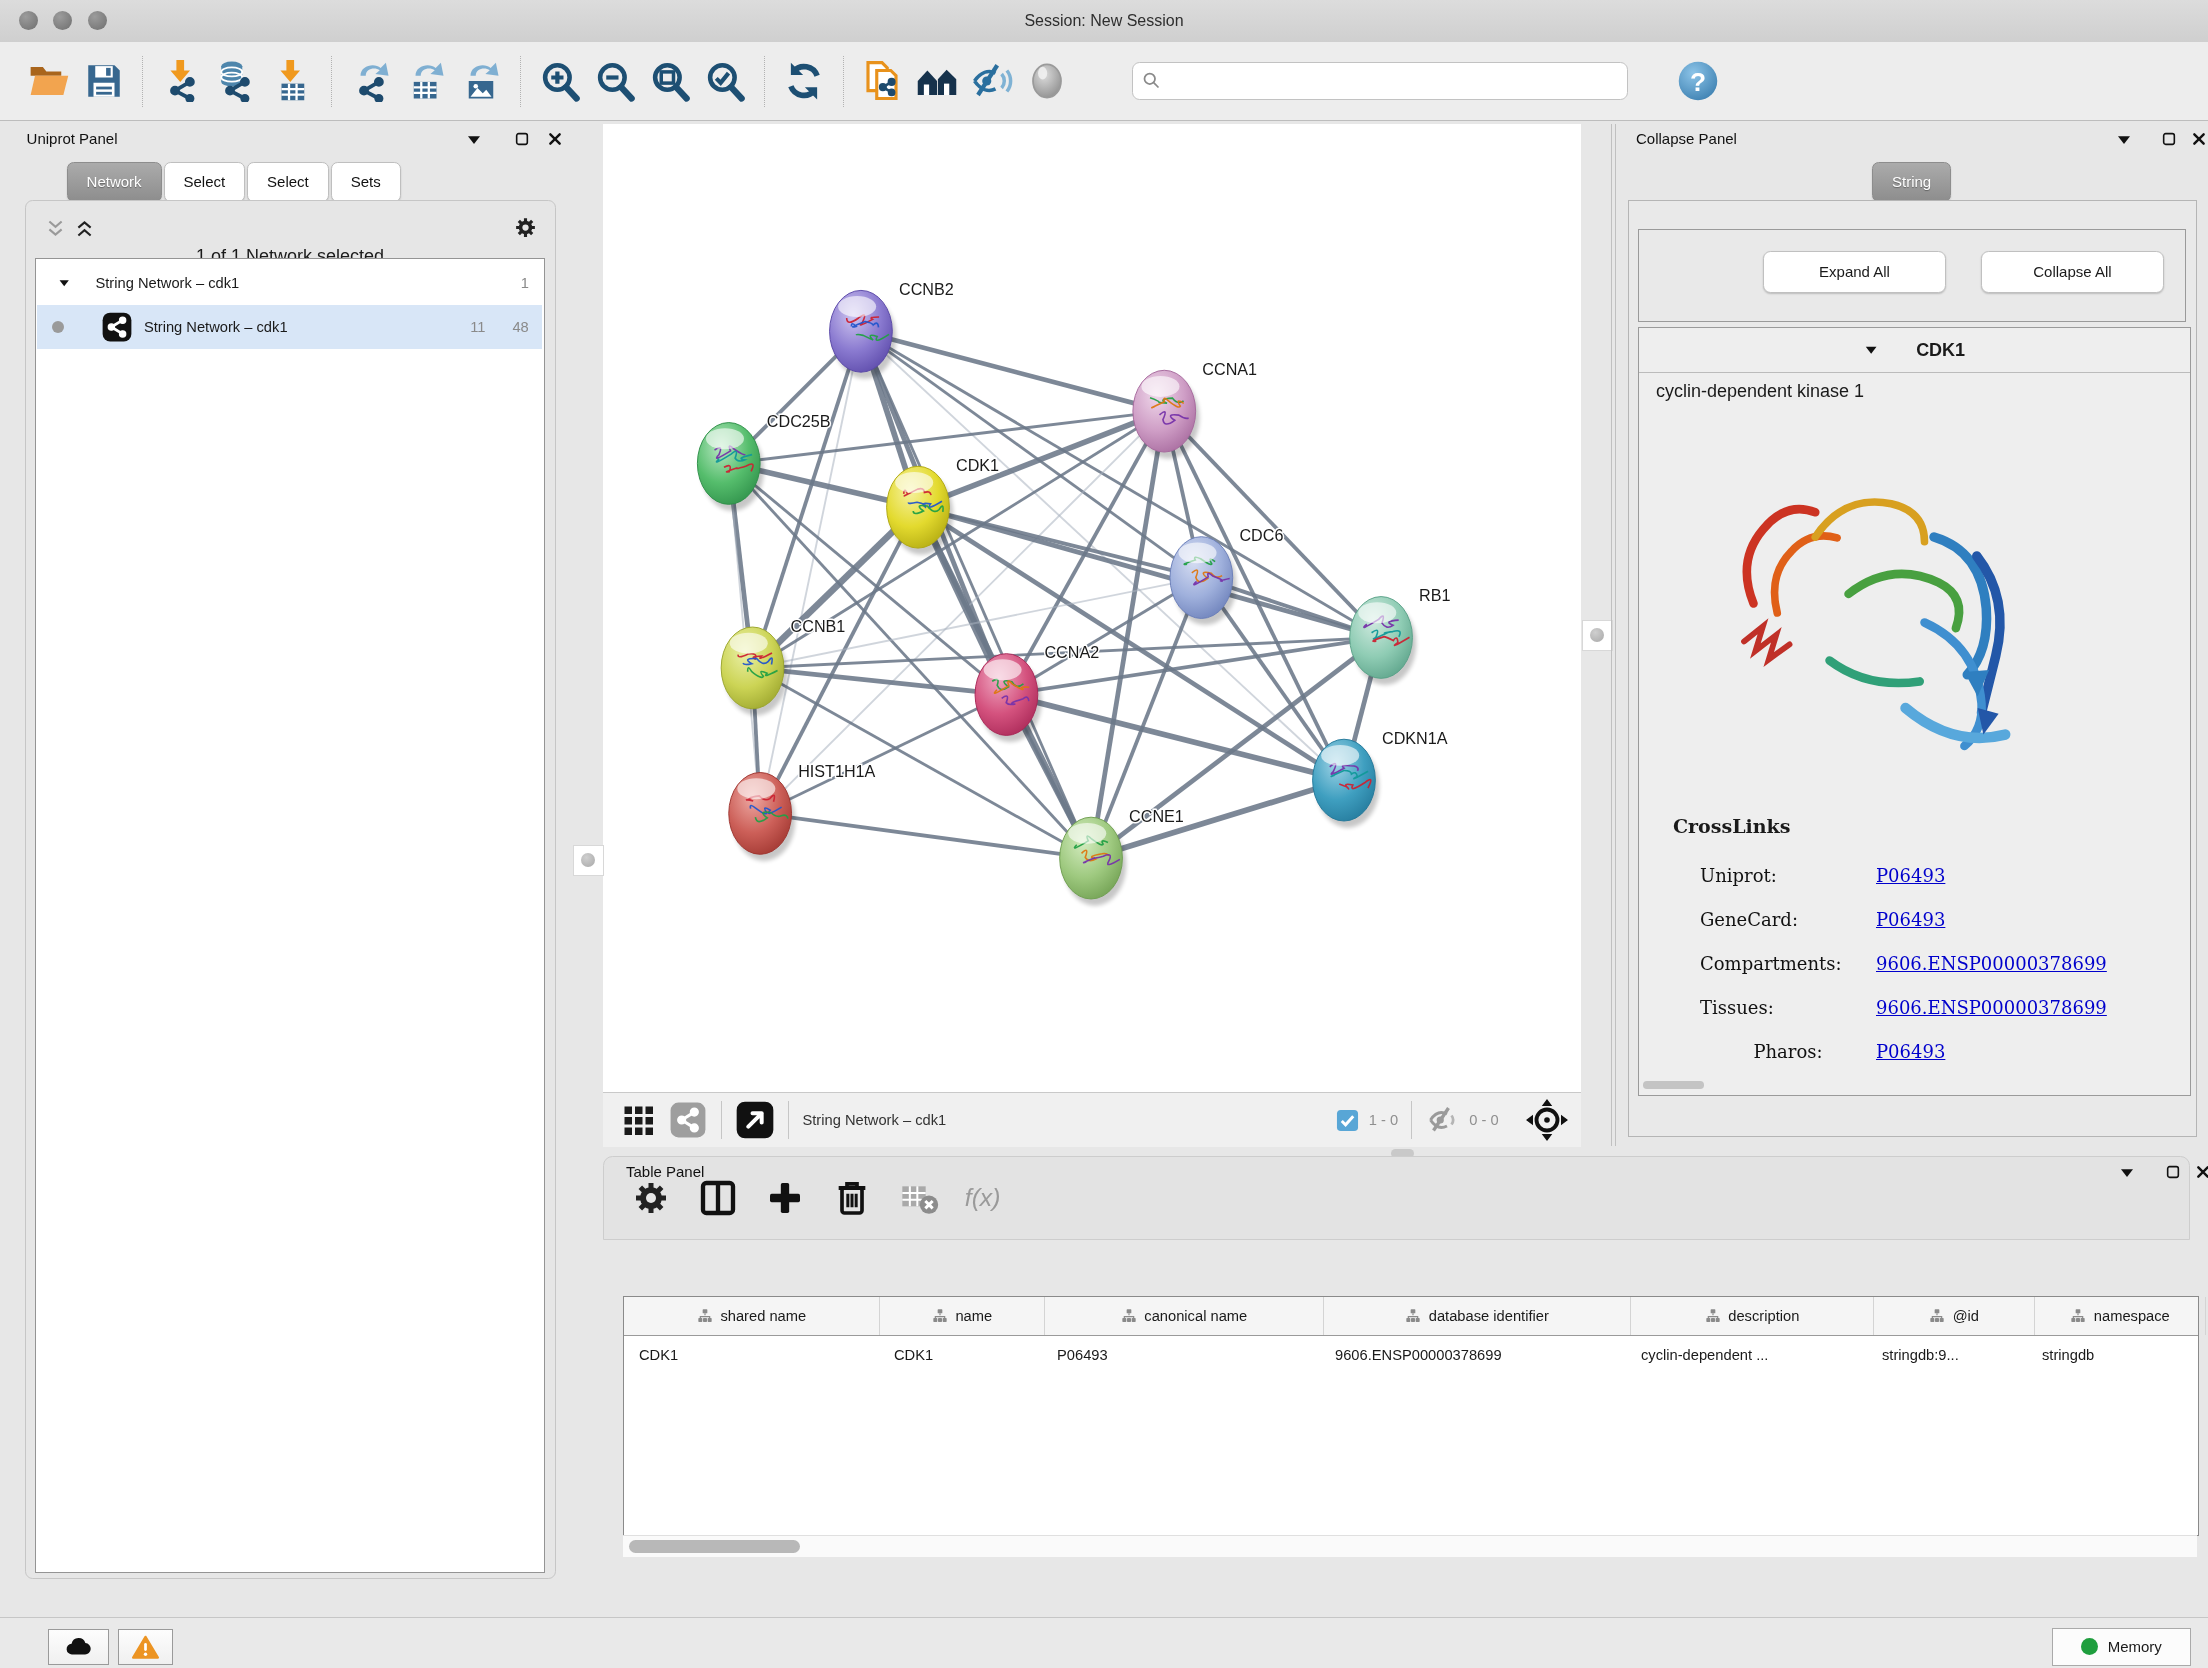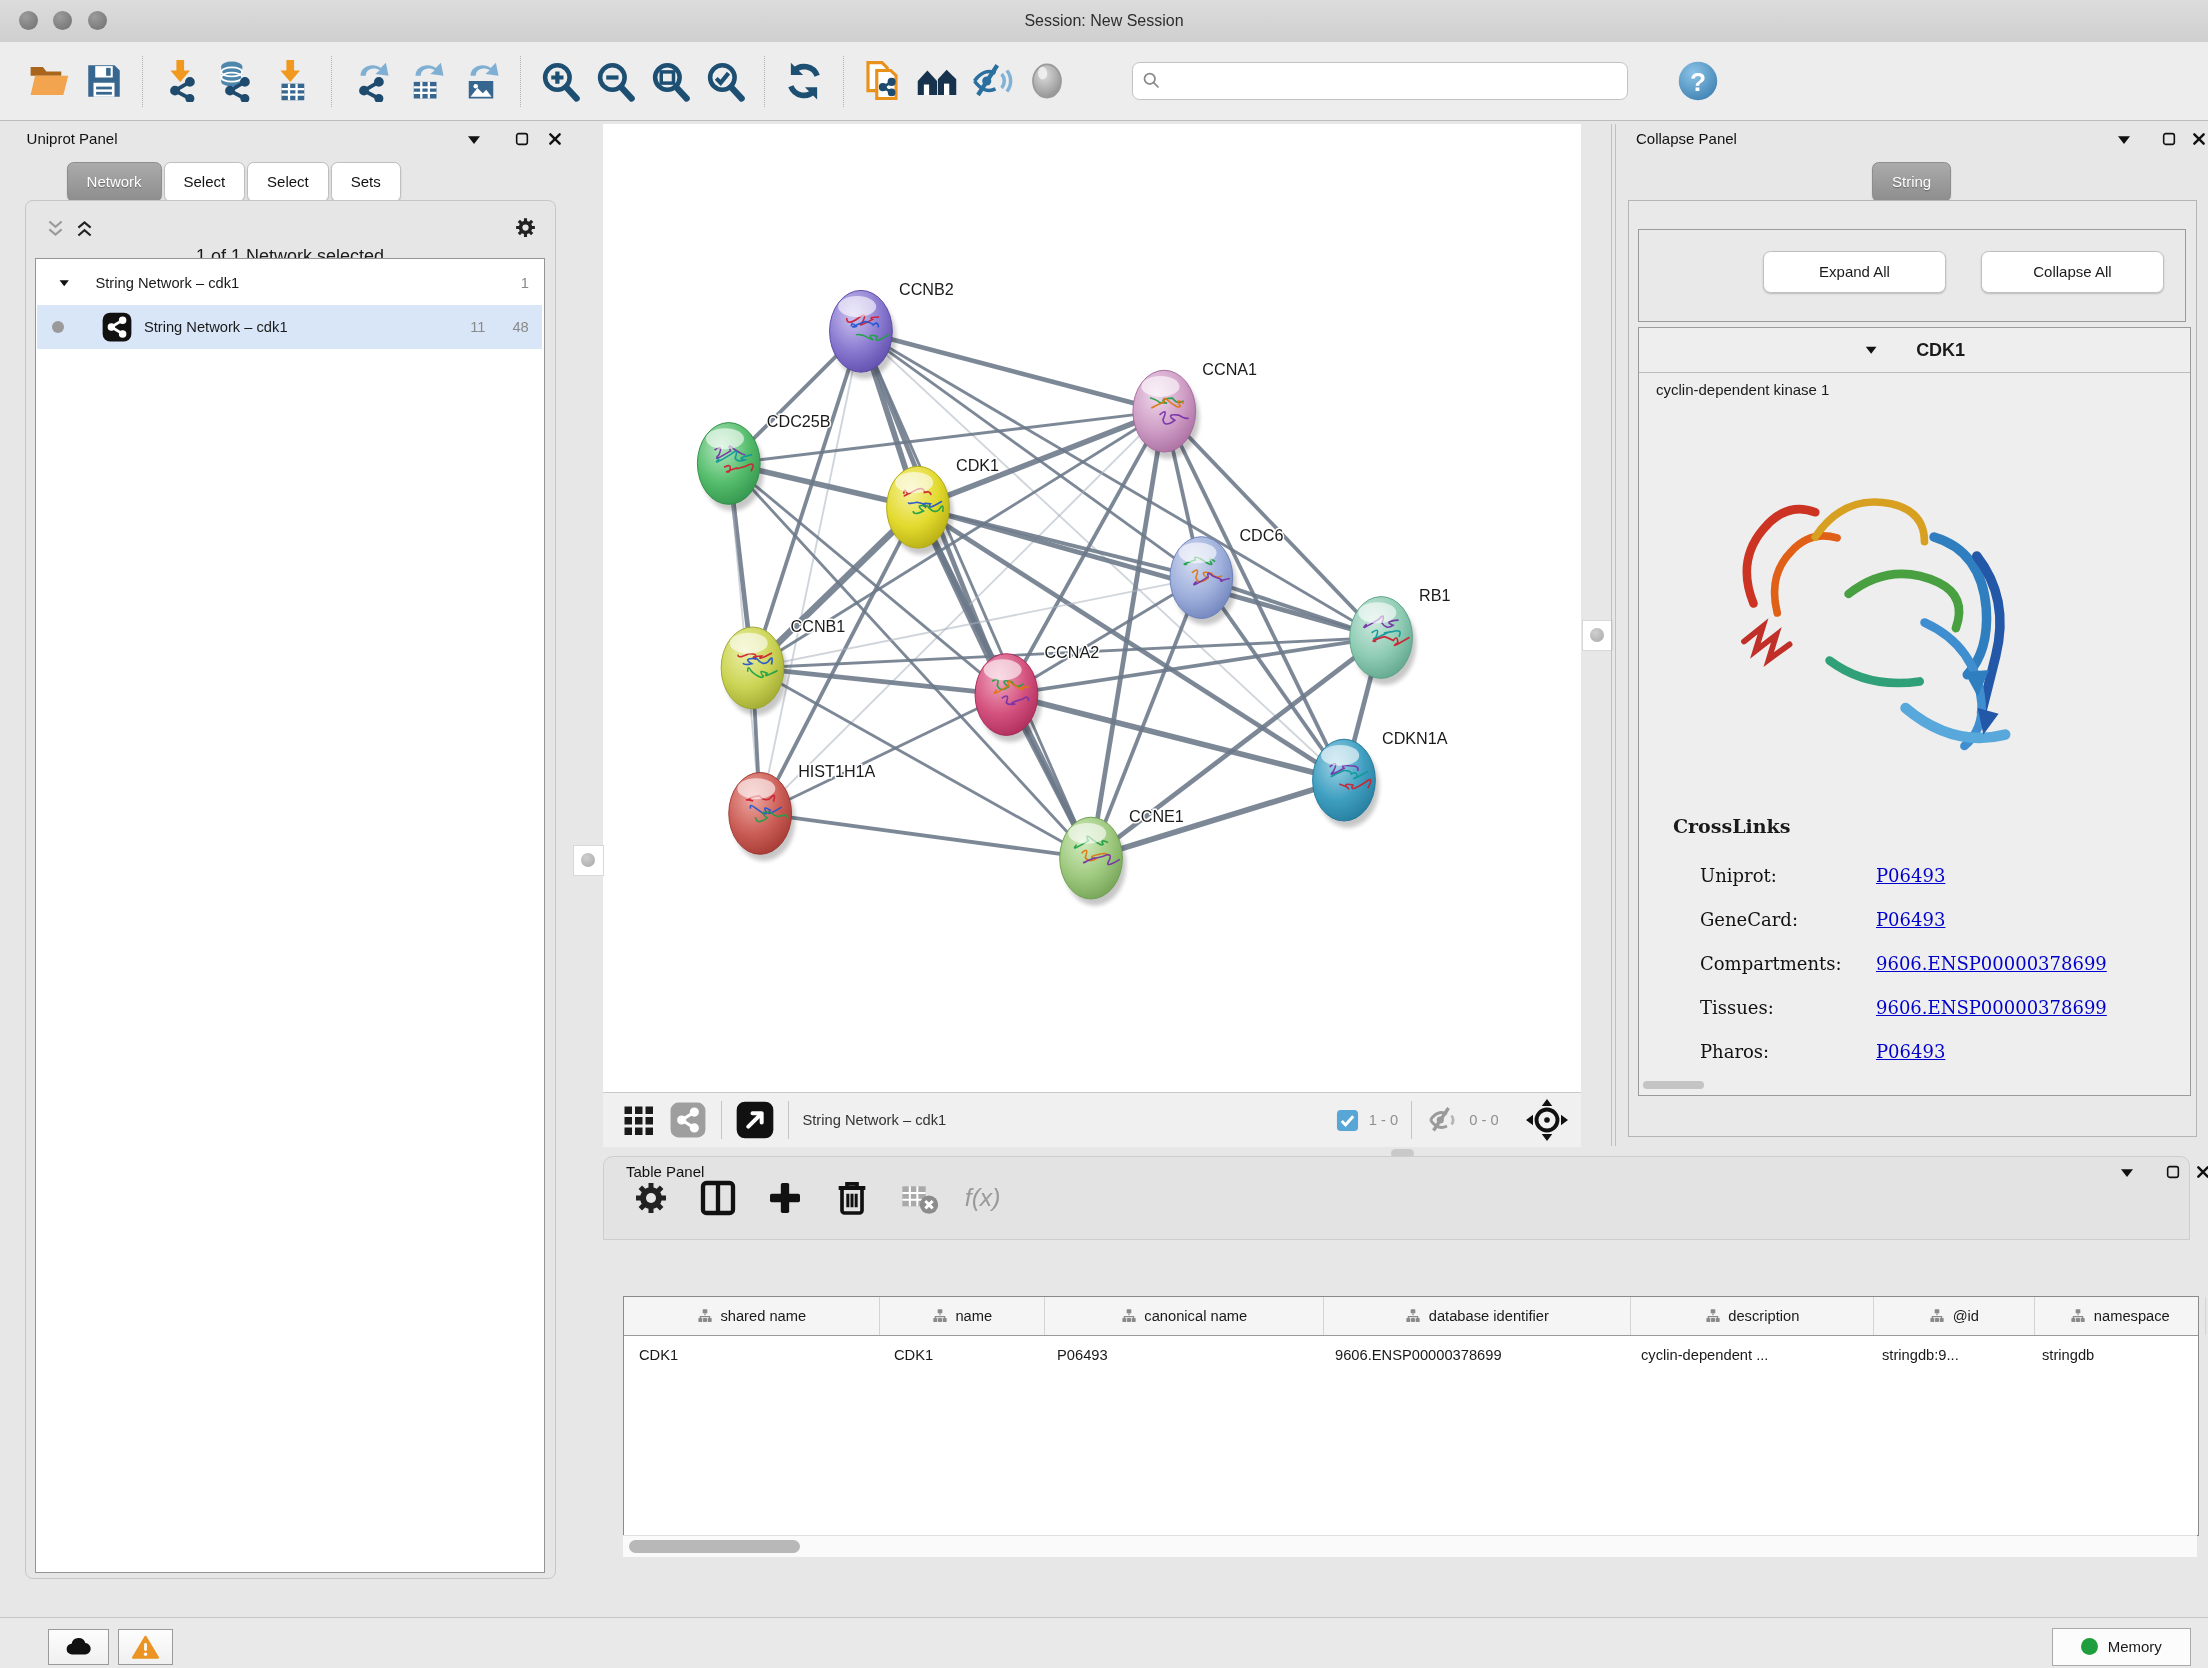--- a/index.html
+++ b/index.html
@@ -46,21 +46,21 @@
   .vline{width:1px;background:#c0c0c0;}
   
   #results-panel{left:1617px;top:124px;width:592px;height:1022px;}
   #rp-outer{left:11.4px;top:76px;width:567px;height:935px;background:#e9e9e9;border:1px solid #b5b5b5;}
   #rp-buttons-box{left:8.6px;top:27.6px;width:546px;height:91px;border:1px solid #9a9a9a;}
   .rp-btn{height:40px;line-height:40px;background:#fff;border:1px solid #c0c0c0;border-radius:7.6px;text-align:center;
     font-size:15px;box-shadow:0 1px 1.9px rgba(0,0,0,.2);}
   #rp-entry-box{left:8.6px;top:126px;width:551px;height:767px;border:1px solid #9a9a9a;background:#eee;}
   #rp-entry-head{left:0;top:0;width:100%;height:44px;border-bottom:1px solid #bbb;display:flex;align-items:center;justify-content:center;gap:38px;}
   #rp-entry-name{font-size:18px;font-weight:bold;}
-  #rp-desc{left:17px;top:53px;font-size:15px;}
+  #rp-desc{left:17px;top:53px;font-size:18px;}
   .serif{font-family:"DejaVu Serif",serif;}
   .xl-label{font-size:18px;color:#111;}
   .xl-link{font-size:18px;color:#0000cc;text-decoration:underline;}
   
   #table-panel{left:603px;top:1156px;width:1605px;height:461px;}
   #tp-toolbar{left:13.3px;top:54px;width:1585px;height:82px;background:#e3e3e3;border:1px solid #cdcdcd;border-radius:9.5px 9.5px 0 0;display:flex;align-items:center;}
   .tpicon{width:40px;height:40px;margin-left:27px;}
   #tp-table{left:20px;top:140px;width:1574px;height:238px;background:#fff;border:1.9px solid #8a8a8a;}
   #tp-header{display:flex;height:38px;background:#f5f5f5;border-bottom:1.9px solid #9a9a9a;}
   .th{display:flex;align-items:center;justify-content:center;gap:7.6px;font-size:14.7px;border-right:1px solid #d4d4d4;overflow:hidden;white-space:nowrap;flex:0 0 auto;}
@@ -702,21 +702,21 @@
           </div>
           <div style="display: flex; height: 44px; align-items: center;">
             <span class="serif xl-label" style="width: 176px;">Compartments:</span>
             <span class="serif xl-link">9606.ENSP00000378699</span>
           </div>
           <div style="display: flex; height: 44px; align-items: center;">
             <span class="serif xl-label" style="width: 176px;">Tissues:</span>
             <span class="serif xl-link">9606.ENSP00000378699</span>
           </div>
           <div style="display: flex; height: 44px; align-items: center;">
-            <span class="serif xl-label" style="width: 176px;">Pharos:</span>
+            <span class="serif xl-label" style="width: 176px; text-align: center;">Pharos:</span>
             <span class="serif xl-link">P06493</span>
           </div>
         </div>
       <div class="abs" style="left:3.8px;top:753px;width:61px;height:7.6px;border-radius:3.8px;background:#c4c4c4;"></div>
     </div>
   </div>
 </div>
 
 <div id="table-panel" class="abs">
   <div class="abs" style="left:23px;top:6.7px;">

